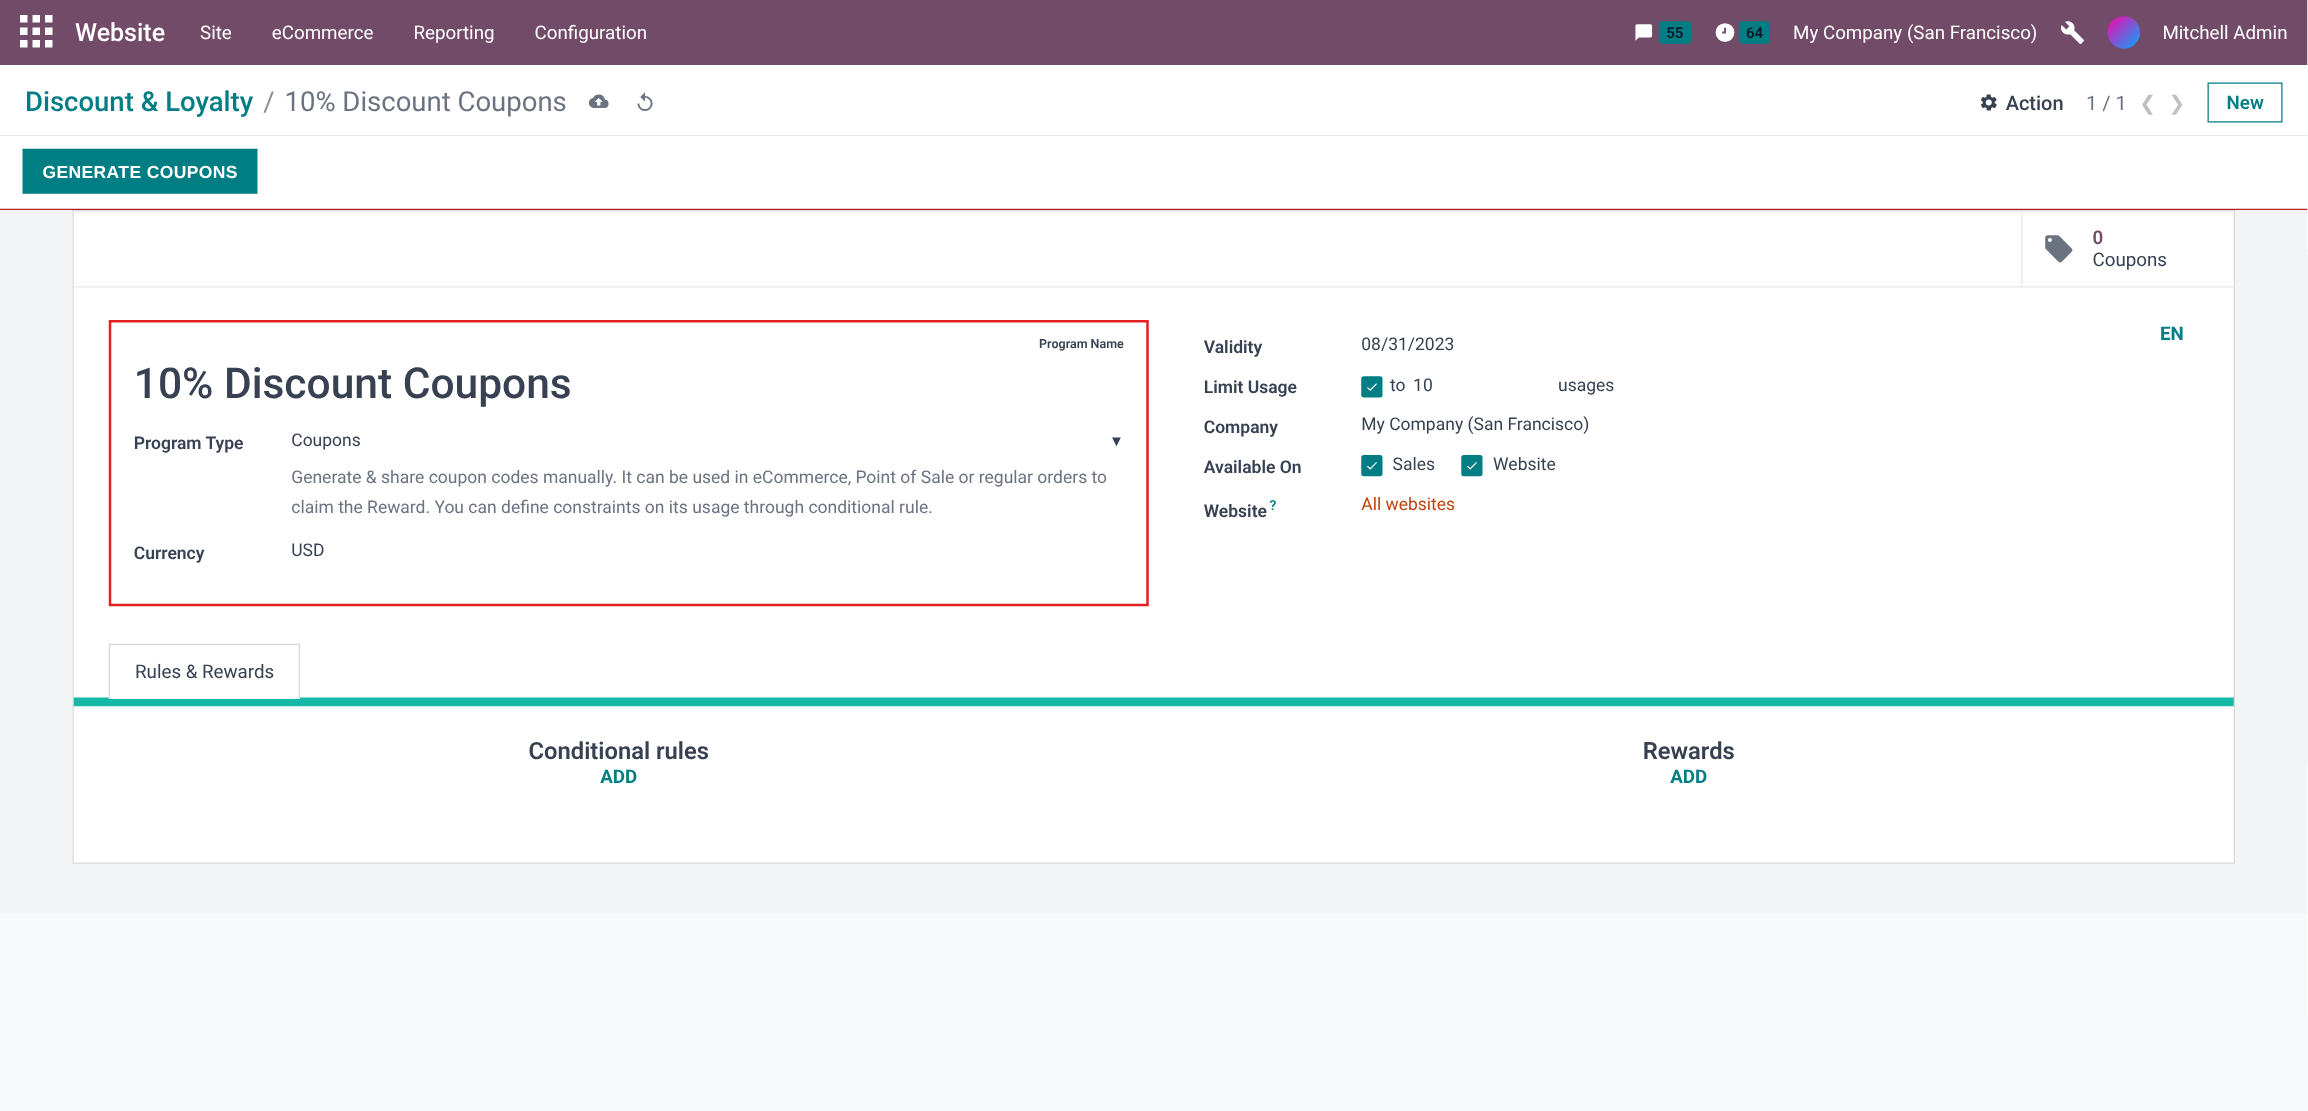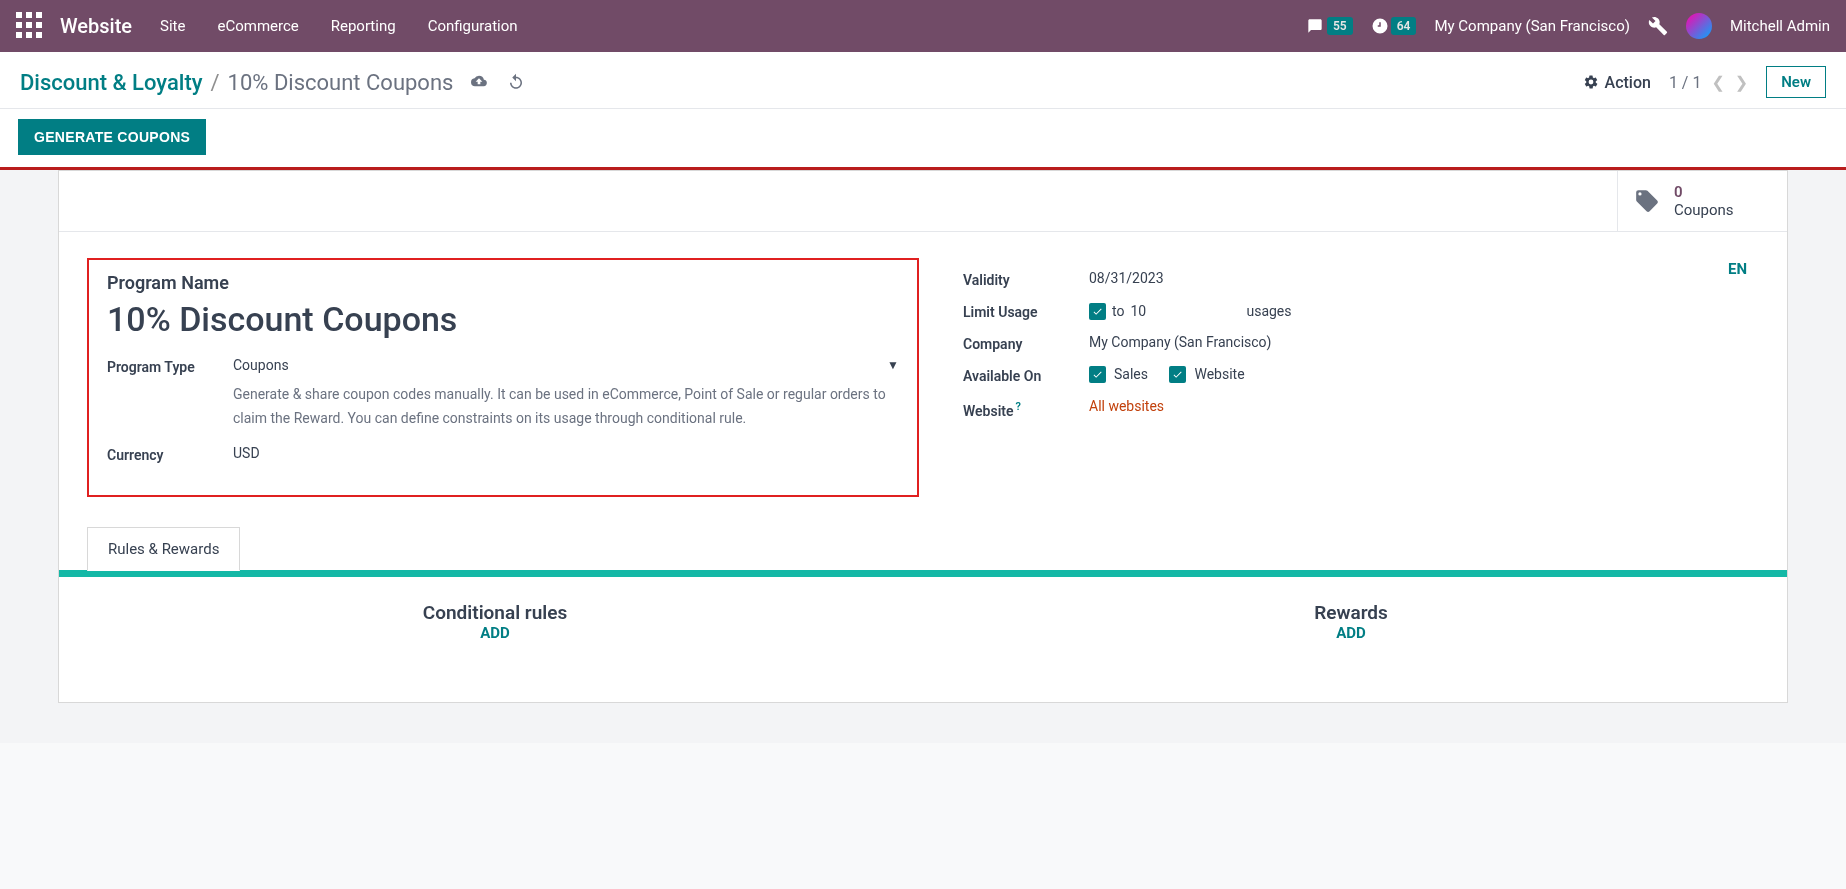--- a/index.html
+++ b/index.html
@@ -7,56 +7,56 @@
 
 
 .navbar { background: #714b67; color: #fff; height: 52px; display: flex; align-items: center; padding: 0 16px; }
 .navbar .apps-icon { width: 28px; height: 28px; display: grid; grid-template-columns: repeat(3,1fr); grid-gap: 2px; margin-right: 16px; cursor: pointer; }
 .navbar .apps-icon span { background: #fff; width: 6px; height: 6px; }
 .navbar .brand { font-size: 20px; font-weight: 500; margin-right: 28px; }
 .nav-items { display: flex; gap: 32px; }
 .nav-item { color: #fff; cursor: pointer; font-size: 15px; }
 .navbar-right { margin-left: auto; display: flex; align-items: center; gap: 18px; }
 .badge-wrap { display: flex; align-items: center; gap: 2px; }
-.count-badge { background: #017e84; color: #e5e5e5; font-size: 12px; padding: 2px 6px; border-radius: 3px; font-weight: 600; }
+.count-badge { background: #017e84; color: #0f172a; font-size: 12px; padding: 2px 6px; border-radius: 3px; font-weight: 600; }
 .company-name { font-size: 15px; }
 .avatar { width: 26px; height: 26px; border-radius: 50%; background: linear-gradient(135deg, #f0a, #0af); }
 .tools-icon svg, .badge-wrap svg { fill: #fff; }
 
 
 .crumb-bar { background: #fff; padding: 14px 20px 10px; display: flex; align-items: center; border-bottom: 1px solid #e5e7eb;}
 .crumb-link { color: #017e84; font-size: 22px; font-weight: 500; cursor: pointer; }
 .crumb-sep { color: #8f8f8f; font-size: 22px; margin: 0 8px; }
 .crumb-current { color: #6b7280; font-size: 22px; }
 .crumb-icons { display: flex; gap: 18px; margin-left: 16px; }
 .crumb-icons .ic { color: #6b7280; cursor: pointer; }
 .crumb-right { margin-left: auto; display: flex; align-items: center; gap: 18px; }
 .action-btn { display: flex; align-items: center; gap: 6px; color: #374151; font-size: 16px; cursor: pointer; font-weight: 500; }
 .pager { color: #6b7280; font-size: 16px; display: flex; align-items: center; gap: 10px; }
 .pager .arrow { color: #c0c0c0; cursor: pointer; }
 .new-btn { border: 1px solid #017e84; color: #017e84; padding: 6px 14px; font-weight: 600; cursor: pointer; font-size: 15px; border-radius: 0; }
 
 
-.subbar { padding: 10px 18px 12px; background: #fff; border-bottom: 3px solid #b91c1c;}
+.subbar { padding: 10px 18px 12px; background: #fff; border-bottom: 1px solid #b91c1c;}
 .gen-btn { background: #017e84; color: #fff; font-weight: 700; padding: 10px 16px; border: none; cursor: pointer; font-size: 14px; letter-spacing: 0.3px; }
 
 
 .sheet-wrap { padding: 0 58px 40px; background: #f3f4f6; }
 .sheet { background: #fff; border: 1px solid #d8d8d8; margin-top: 0; }
 .statbar { display: flex; justify-content: flex-end; border-bottom: 1px solid #e5e7eb; }
 .stat-box { border-left: 1px solid #e5e7eb; padding: 12px 28px 12px 16px; display: flex; align-items: center; gap: 14px; cursor: pointer; min-width: 170px; }
 .stat-box .num { color: #714b67; font-weight: 600; font-size: 15px; }
 .stat-box .lbl { color: #374151; font-size: 15px; }
 .tag-ic { color: #6b7280; }
 
 .form-body { padding: 26px 28px 10px; display: flex; gap: 40px; position: relative; }
 .left-col { flex: 1; border: 2px solid #e02020; padding: 12px 18px 18px; position: relative; }
 .right-col { flex: 1; padding: 12px 4px; }
 
-.fld-label { font-weight: 600; color: #374151; font-size: 18px; margin-bottom: 6px; }
+.fld-label { font-weight: 600; color: #374151; font-size: 10px; margin-bottom: 6px; text-align: right; }
 .big-title { font-size: 34px; font-weight: 500; color: #374151; margin: 4px 0 18px; }
 .row { display: flex; margin-bottom: 14px; }
 .row .lab { width: 126px; font-weight: 600; color: #374151; font-size: 14px; padding-top: 2px; }
 .row .val { flex: 1; color: #374151; font-size: 14px; }
 .row .val.muted { color: #c2410c; }
 .ptype-row { align-items: flex-start; }
 .ptype-select { display: flex; justify-content: space-between; align-items: center; margin-bottom: 10px; }
 .helptext { color: #6b7280; line-height: 1.7; font-size: 14px; }
 .caret { color: #374151; font-size: 12px; }
 

